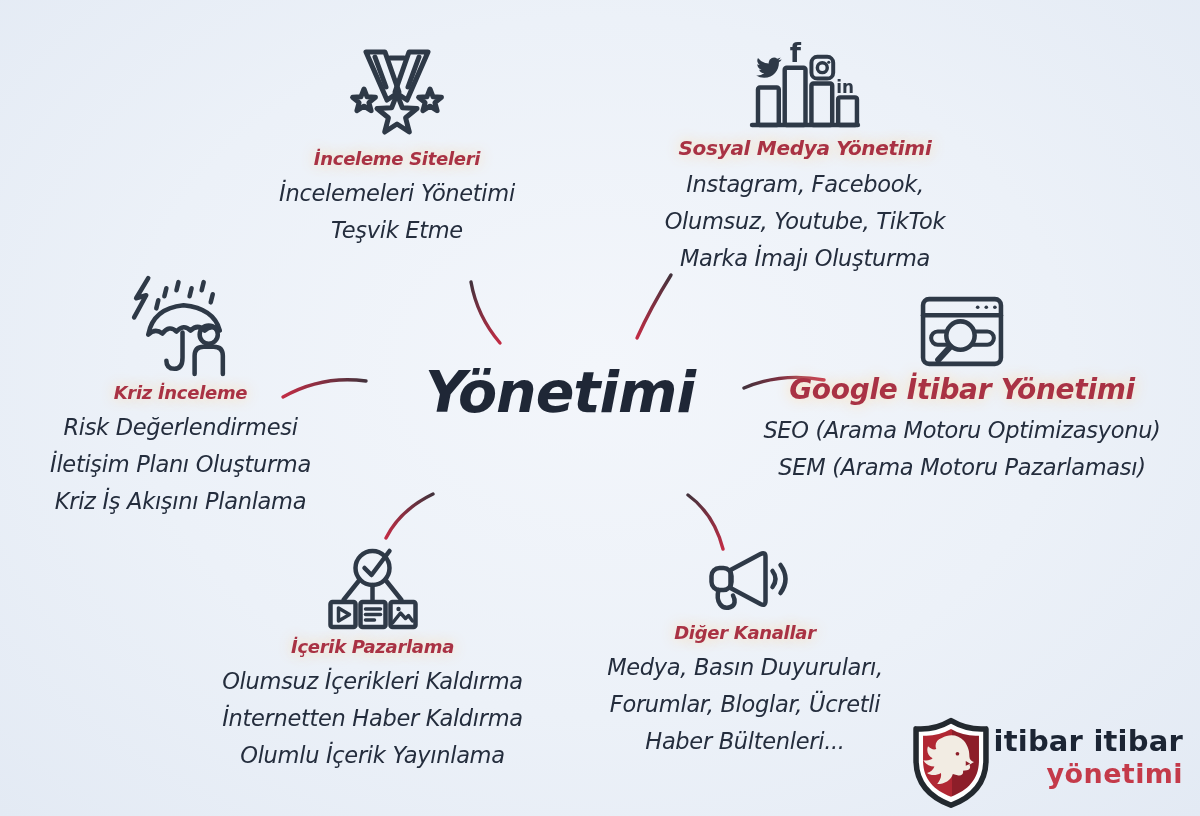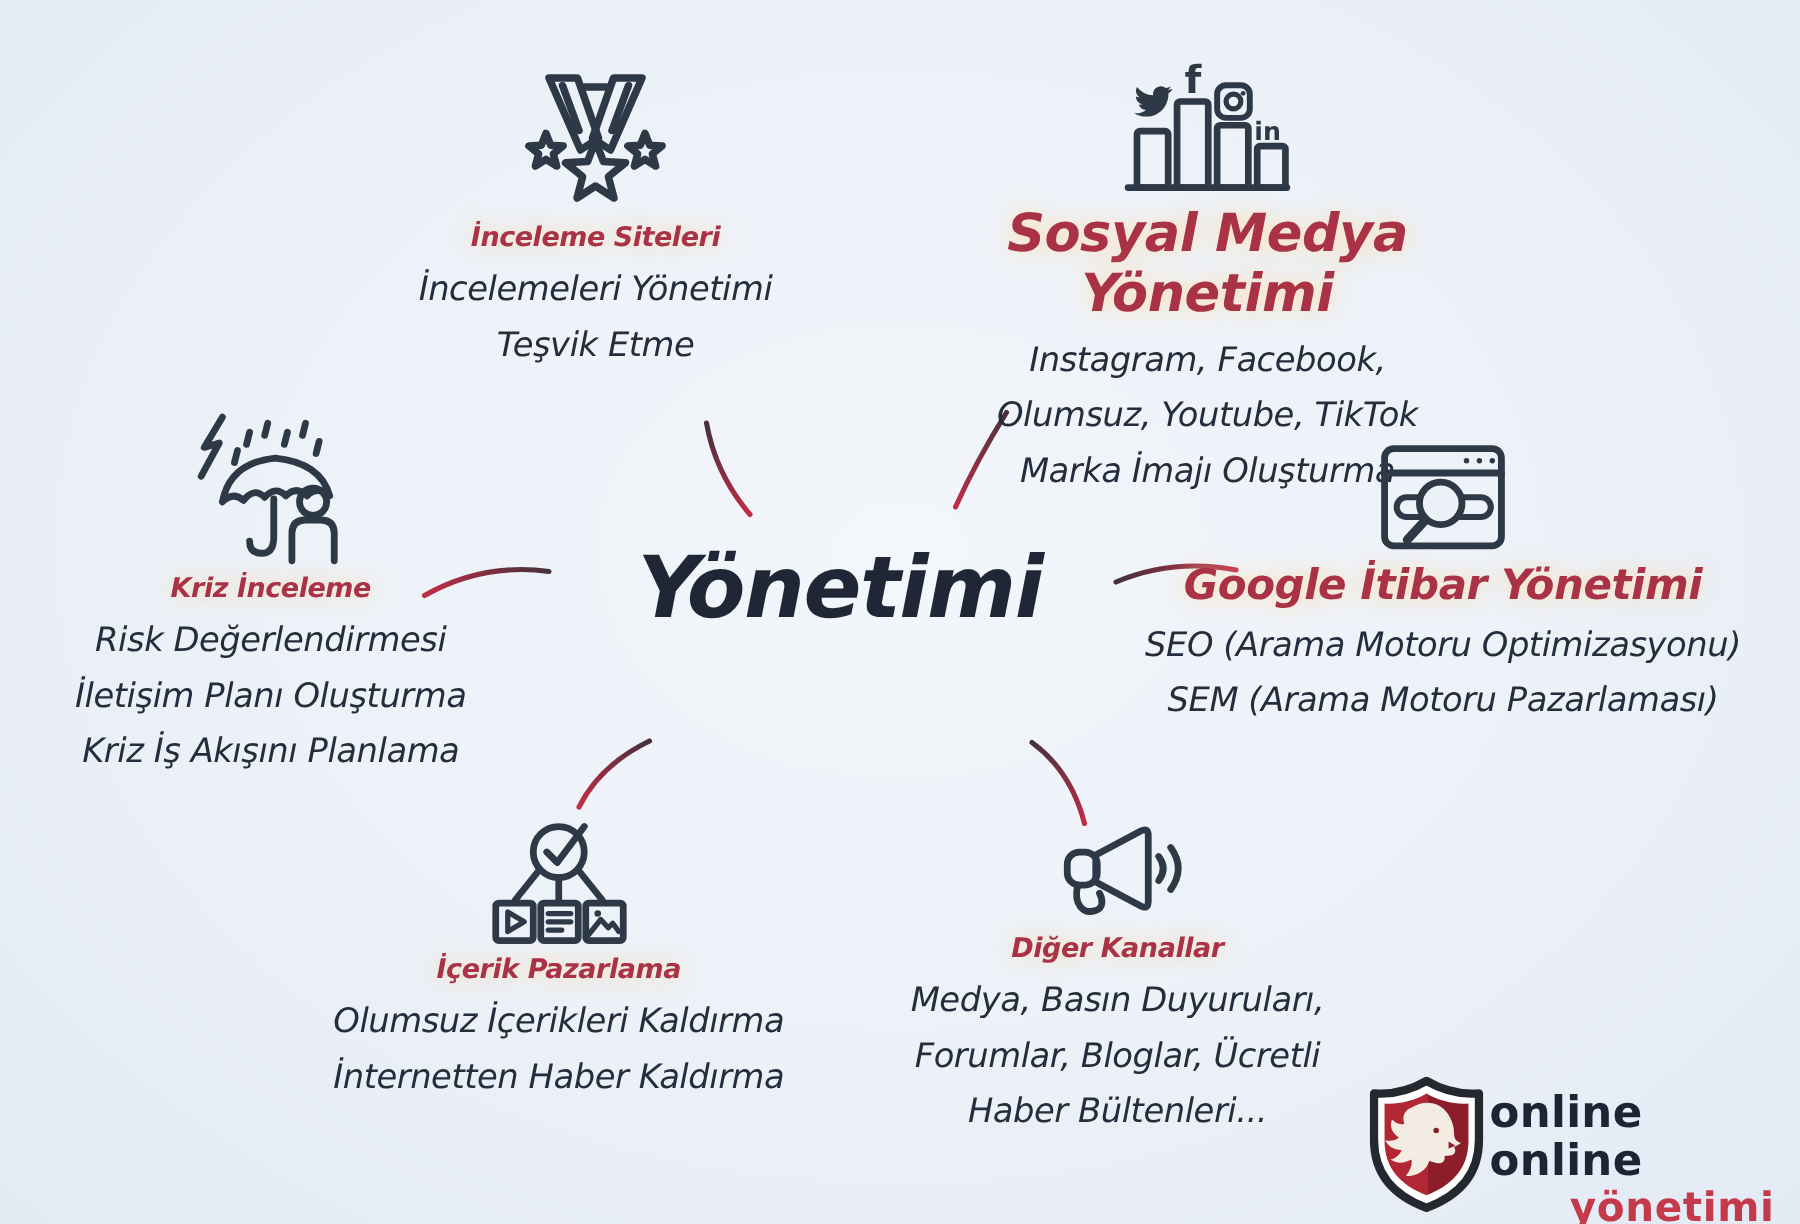--- a/index.html
+++ b/index.html
@@ -110,21 +110,21 @@
         <g transform="translate(7,16) scale(1.15)" stroke="none" fill="#2e3947">
           <path d="M23 4.9c-.8.4-1.7.6-2.6.8.9-.6 1.6-1.5 2-2.5-.9.5-1.9.9-2.9 1.1A4.6 4.6 0 0 0 12 7.5c0 .4 0 .7.1 1A13 13 0 0 1 2.6 3.6 4.6 4.6 0 0 0 4 9.7c-.7 0-1.4-.2-2-.5v.1c0 2.2 1.6 4.1 3.7 4.5-.4.1-.8.2-1.2.2-.3 0-.6 0-.9-.1.6 1.8 2.3 3.2 4.3 3.2A9.2 9.2 0 0 1 1 19a13 13 0 0 0 7 2c8.4 0 13-7 13-13v-.6c.9-.6 1.7-1.4 2.3-2.3z"></path>
         </g>
         <text x="42" y="24" stroke="none" fill="#2e3947" font-size="26" font-weight="bold" font-family="DejaVu Sans, sans-serif">f</text>
         <rect x="64" y="19" width="22" height="22" rx="6" stroke-width="4"></rect>
         <circle cx="75" cy="30" r="5" stroke-width="3.5"></circle>
         <circle cx="81.5" cy="24.5" r="1.6" stroke="none" fill="#2e3947"></circle>
         <text x="89" y="56" stroke="none" fill="#2e3947" font-size="17" font-weight="bold" font-family="DejaVu Sans, sans-serif">in</text>
       </svg>
     </div>
-    <div class="b-title" style="font-size:35px;">Sosyal Medya Yönetimi</div>
+    <div class="b-title" style="font-size:20px;">Sosyal Medya Yönetimi</div>
     <div class="b-line">Instagram, Facebook,</div>
     <div class="b-line">Olumsuz, Youtube, TikTok</div>
     <div class="b-line">Marka İmajı Oluşturma</div>
   </div>
 
   <div class="branch" style="left:18px;top:272px;width:325px;">
     <div class="icon">
       <svg width="126" height="106" viewBox="0 0 125 105" fill="none" stroke="#2e3947" stroke-width="4.5" stroke-linejoin="round" stroke-linecap="round">
         <polyline points="30,6 18,26 28,23 16,45"></polyline>
         <line x1="48" y1="16" x2="46" y2="24"></line>
@@ -178,20 +178,21 @@
         <line x1="43" y1="72.5" x2="58" y2="72.5" stroke-width="3.5"></line>
         <line x1="43" y1="78" x2="52" y2="78" stroke-width="3.5"></line>
         <rect x="68" y="60" width="25" height="25" rx="2"></rect>
         <circle cx="76" cy="67" r="2.2" stroke="none" fill="#2e3947"></circle>
         <path d="M 70,81 L 78,71 L 83,76.5 L 86,73.5 L 90,79" stroke-width="3.5"></path>
       </svg>
     </div>
     <div class="b-title">İçerik Pazarlama</div>
     <div class="b-line">Olumsuz İçerikleri Kaldırma</div>
     <div class="b-line">İnternetten Haber Kaldırma</div>
+    <div class="b-line">Olumlu İçerik Yayınlama</div>
   </div>
 
   <div class="branch" style="left:580px;top:546px;width:330px;">
     <div class="icon">
       <svg width="98" height="72" viewBox="0 0 95 72" fill="none" stroke="#2e3947" stroke-width="4.5" stroke-linejoin="round" stroke-linecap="round">
         <rect x="14" y="22" width="20" height="22" rx="8"></rect>
         <path d="M 33,24 L 63,8 Q 68,5.5 68,11 V 55 Q 68,60.5 63,58 L 33,42 Z"></path>
         <path d="M 21,44 C 18,56 24,64 33,61 C 38,59.3 38,54 35.5,49.5"></path>
         <path d="M 75,25 Q 81,33 75,41"></path>
         <path d="M 83,19 Q 93,33 83,47"></path>
@@ -215,18 +216,18 @@
           </linearGradient>
         </defs>
         <path d="M 50,5 C 62,12 76,15 88,14 V 48 C 88,72 74,88 50,97 C 26,88 12,72 12,48 V 14 C 24,15 38,12 50,5 Z" fill="#ffffff" stroke="#23292f" stroke-width="6" stroke-linejoin="round"></path>
         <path d="M 50,5 C 62,12 76,15 88,14 V 48 C 88,72 74,88 50,97 C 26,88 12,72 12,48 V 14 C 24,15 38,12 50,5 Z" transform="translate(50,51) scale(0.8) translate(-50,-51)" fill="url(#shieldRed)"></path>
         <path fill="#f2ece3" d="M40,24 c8,-5 18,-4 24,3 c5,6 6,12 6,17 c0,3 2,5 5,6 l-5,3 c2,3 0,6 -3,6 l-4,0.5 c1,4 -2,6 -6,5 l-5,-1.5 c-2,7 -9,11 -17,11 c3,-4 5,-8 4,-12 c-5,3 -11,3 -15,0 c4,-1 7,-4 8,-7 c-6,0 -10,-3 -12,-7 c4,1 8,0 10,-2 c-5,-3 -7,-8 -5,-13 c3,3 6,4 9,3 c-2,-5 0,-10 6,-12 z"></path>
         <circle cx="57" cy="41" r="2" fill="#8d1e29"></circle>
         <path d="M 66,49 l 5,3 -5,2 z" fill="#8d1e29"></path>
       </svg>
     </div>
     <div class="words">
-      <div class="brand1">online online</div>
+      <div class="brand1">itibar itibar</div>
       <div class="brand2">yönetimi</div>
     </div>
   </div>
 
 </div>
 
 </body></html>

